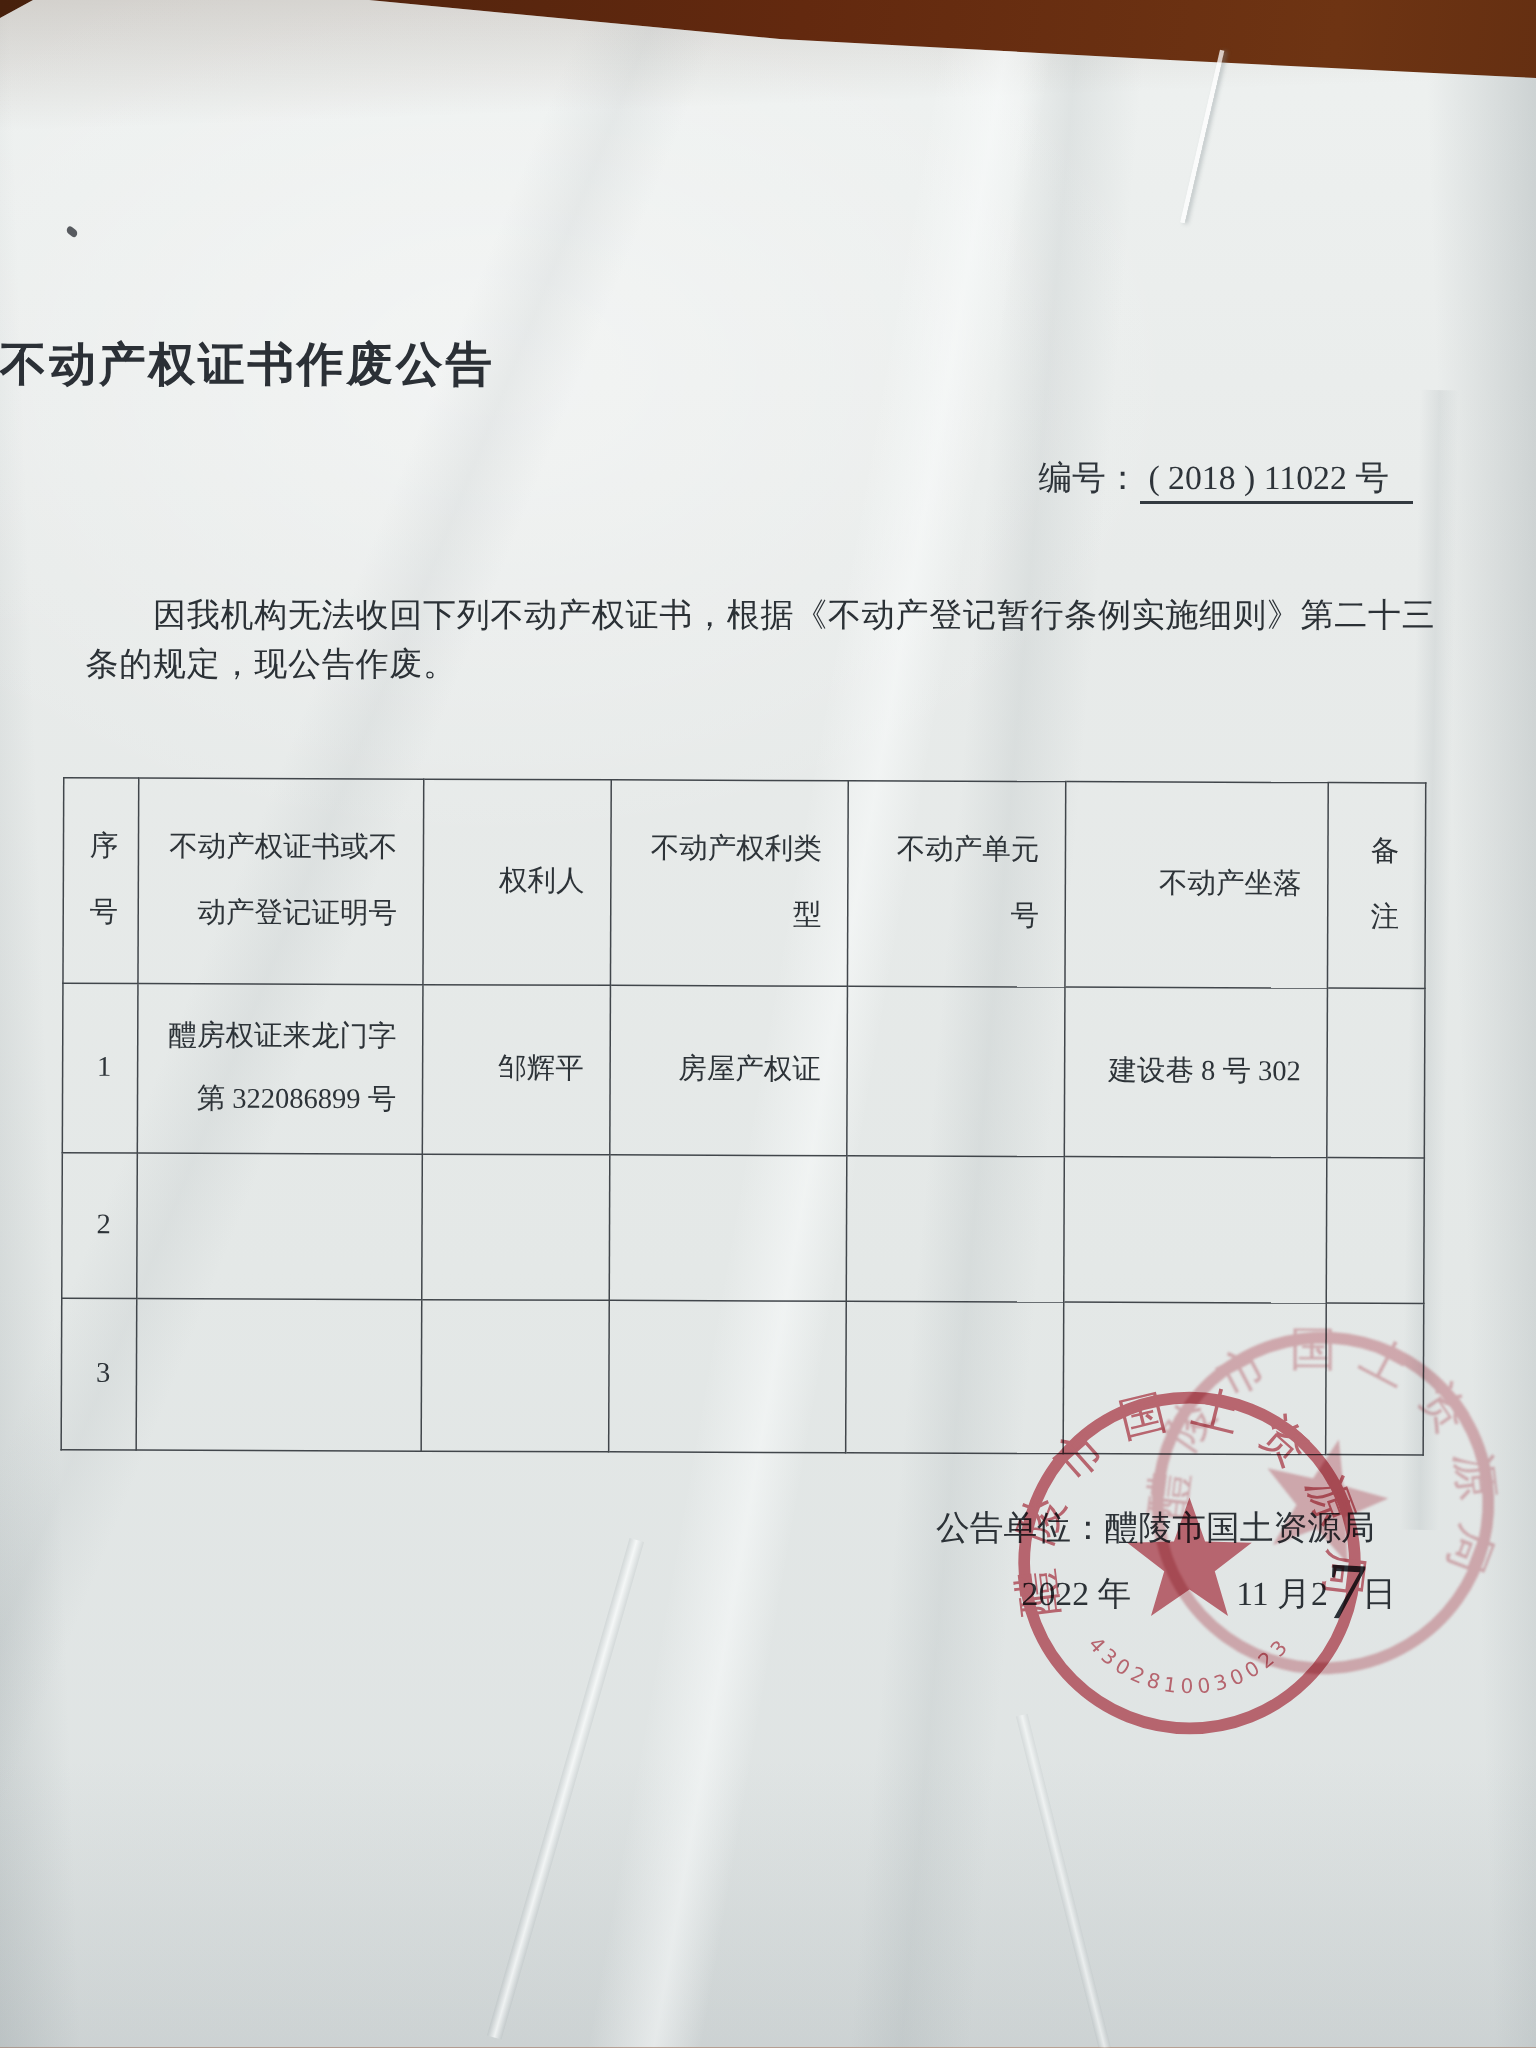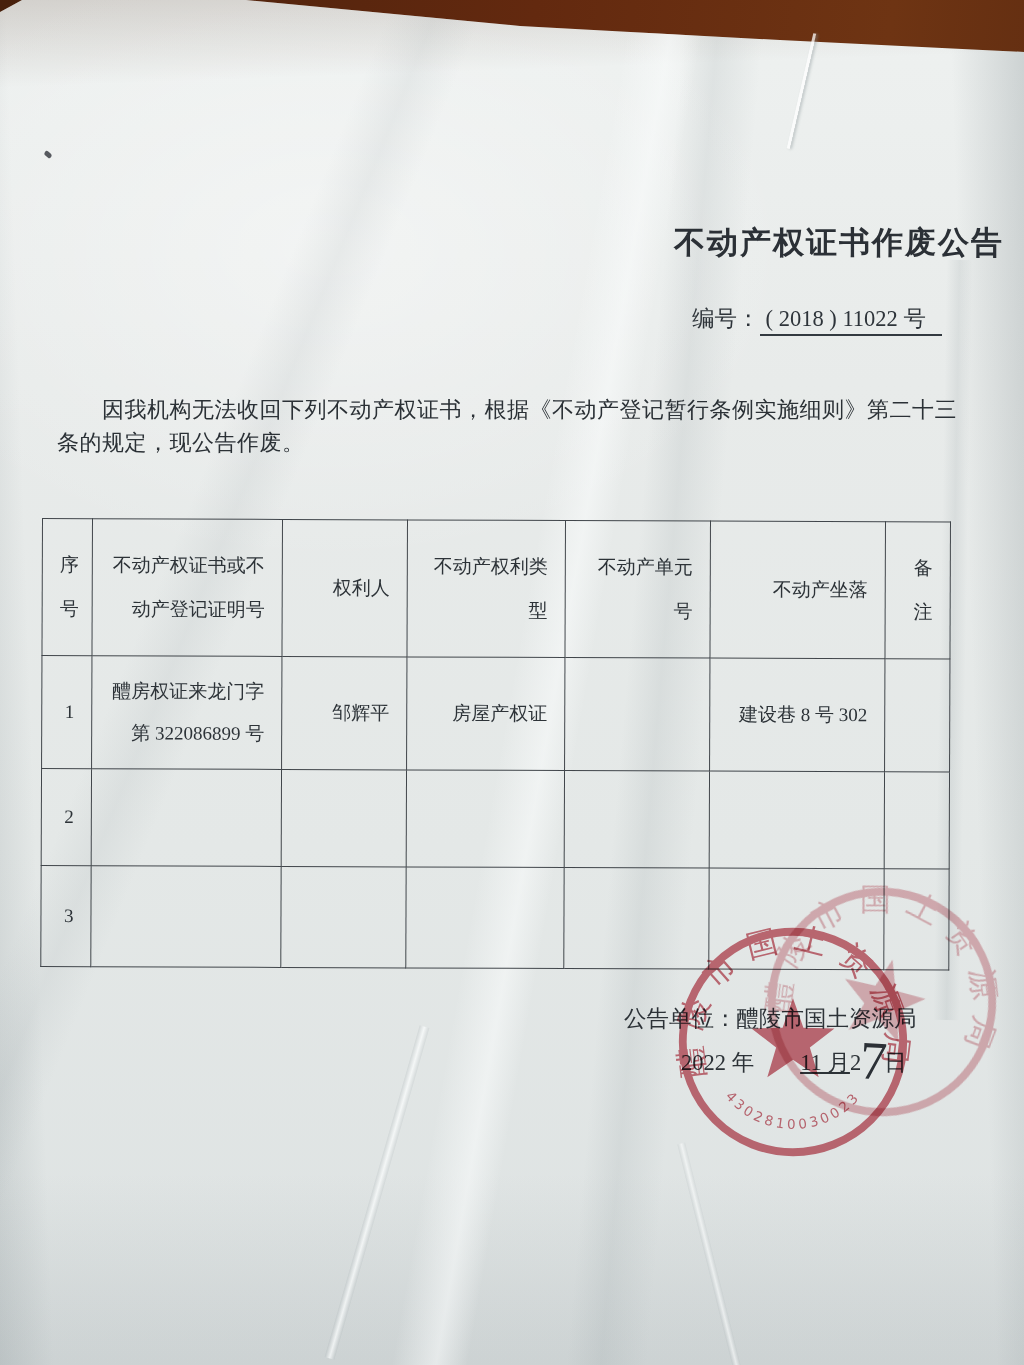--- a/index.html
+++ b/index.html
@@ -40,21 +40,21 @@
   .streak-c { left: 940px; top: 260px; width: 26px; height: 760px; transform: rotate(1deg);
     background: linear-gradient(90deg, rgba(140,152,156,0) , rgba(140,152,156,0.16), rgba(140,152,156,0)); }
   .crease-top-right { left: 800px; top: 32px; width: 3px; height: 118px; transform: rotate(13deg);
     background: rgba(255,255,255,0.75); box-shadow: 2px 0 3px rgba(130,142,146,0.45); }
   .ink-speck { left: 44px; top: 152px; width: 8px; height: 5px; transform: rotate(38deg);
     background: #3c4045; border-radius: 2px 3px 2px 3px; opacity: 0.85; }
 
   
   .doc-title {
     position: absolute; left: 0; top: 222px; width: 1004px;
-    text-align: right; font-family: "Liberation Sans", "DejaVu Sans", sans-serif;
+    text-align: left; font-family: "Liberation Sans", "DejaVu Sans", sans-serif;
     font-weight: 600; font-size: 31px; letter-spacing: 2px; color: #2b3036;
   }
   .doc-number {
     position: absolute; top: 303px; right: 82px;
     font-size: 22.5px; color: #2e343a; white-space: nowrap;
   }
   .doc-number .num-value {
     border-bottom: 2px solid #333a40; padding: 0 16px 3px 6px; text-align: right;
   }
   .doc-body { position: absolute; left: 57px; top: 0; width: 912px; color: #2b3136; }
@@ -78,21 +78,21 @@
 
   
   .footer-issuer {
     position: absolute; left: 624px; top: 1003px;
     font-size: 22.5px; color: #2c3237; white-space: nowrap;
   }
   .footer-date {
     position: absolute; left: 681px; top: 1047px;
     font-size: 22.5px; color: #2c3237; white-space: nowrap;
   }
-  .footer-date .d-month { margin-left: 46px; text-decoration: underline; }
+  .footer-date .d-month { margin-left: 70px; }
   .footer-date .d-handwritten {
     display: inline-block; font-size: 54px; font-weight: 400; color: #2b3036;
     line-height: 0; position: relative; top: 9px; margin: 0 -3px 0 -1px;
     transform: rotate(3deg);
   }
 
   
   .seal { position: absolute; mix-blend-mode: multiply; pointer-events: none; }
   .seal-main { left: 663px; top: 912px; width: 260px; height: 260px; opacity: 0.82; filter: blur(0.4px); }
   .seal-ghost { left: 752px; top: 872px; width: 260px; height: 260px; opacity: 0.40; filter: blur(0.7px); transform: rotate(14deg); }

